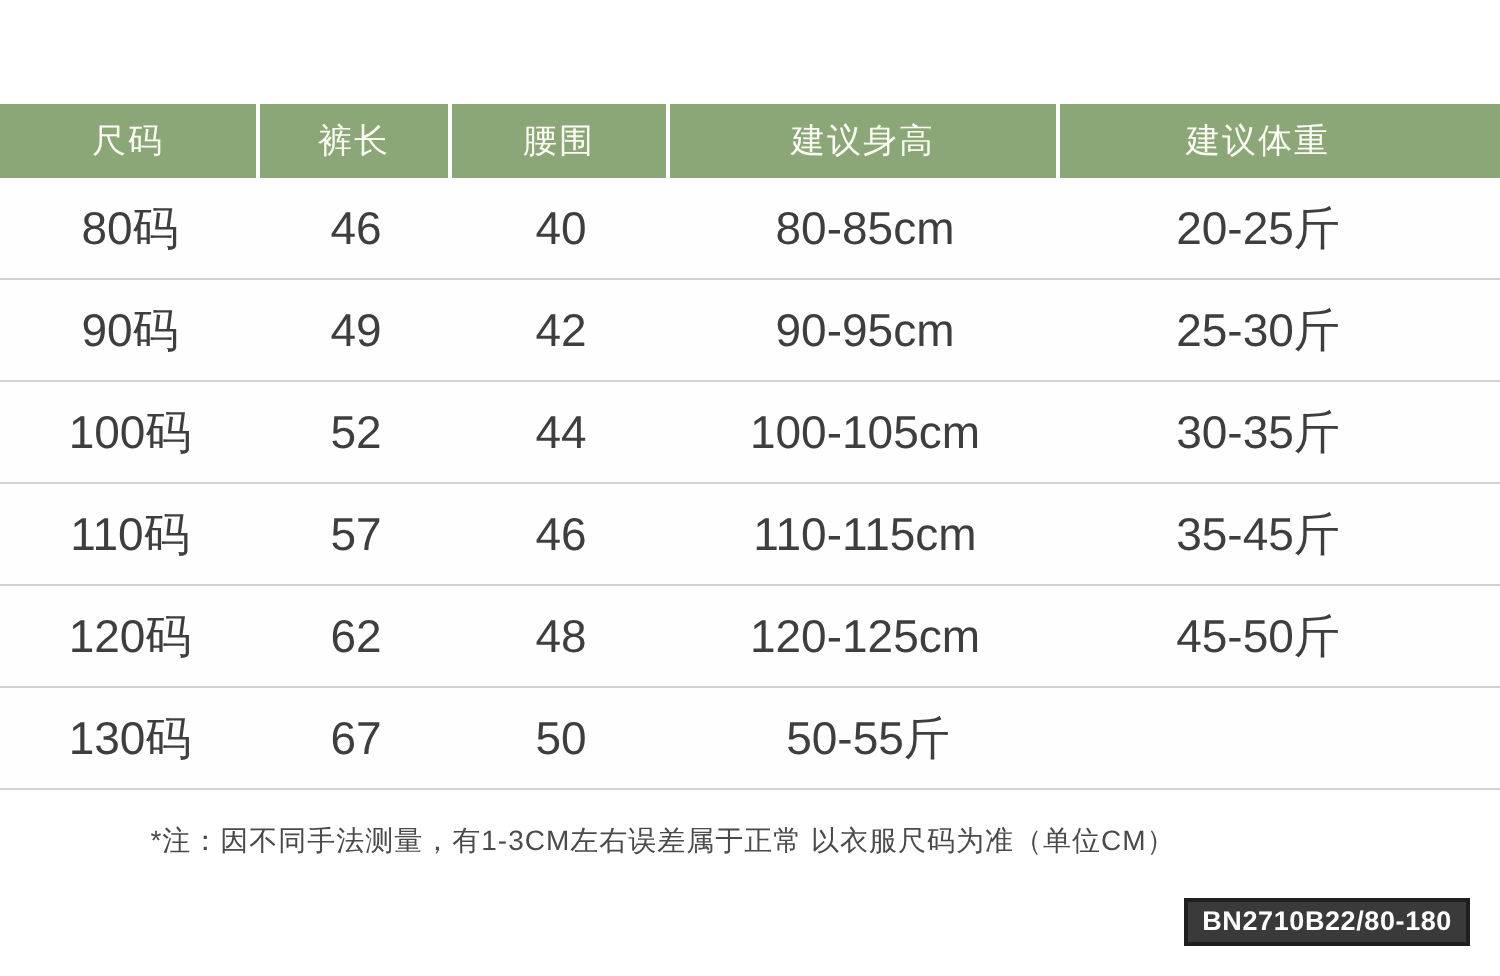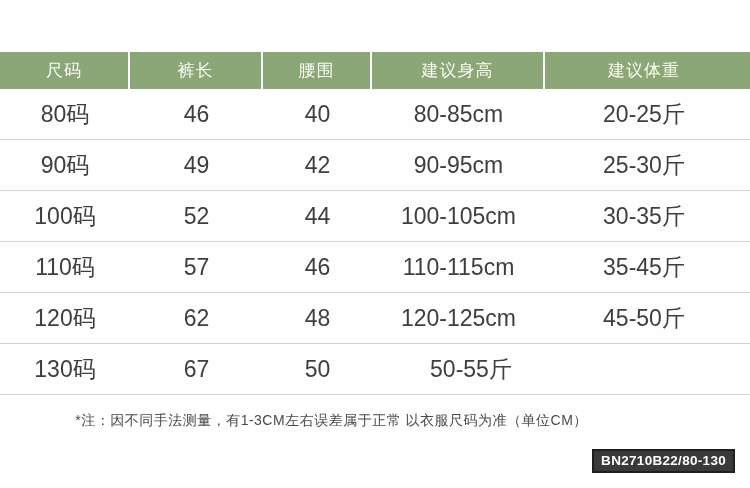--- a/index.html
+++ b/index.html
@@ -54,23 +54,23 @@
   .tr:first-of-type {
     height: 55px;
   }
   .td {
     display: flex;
     align-items: center;
     justify-content: center;
     box-sizing: border-box;
   }
   .c1 { width: 130px; }
-  .c2 { width: 133px; }
+  .c2 { width: 96px; }
   .c3 { width: 109px; }
-  .c4 { width: 173px; }
+  .c4 { width: 195px; }
   .c5 { width: 198px; }
   .note {
     position: absolute;
     top: 412px;
     left: 0;
     width: 663px;
     text-align: center;
     font-size: 14px;
     color: #4a4a4a;
     letter-spacing: 0.5px;
@@ -147,15 +147,15 @@
       <div class="td c1">130码</div>
       <div class="td c2">67</div>
       <div class="td c3">50</div>
       <div class="td c5">50-55斤</div>
     </div>
 
   </div>
 
   <div class="note">*注：因不同手法测量，有1-3CM左右误差属于正常 以衣服尺码为准（单位CM）</div>
 
-  <div class="product-badge">BN2710B22/80-130</div>
+  <div class="product-badge">BN2710B22/80-180</div>
 
 </div>
 
 </body></html>

